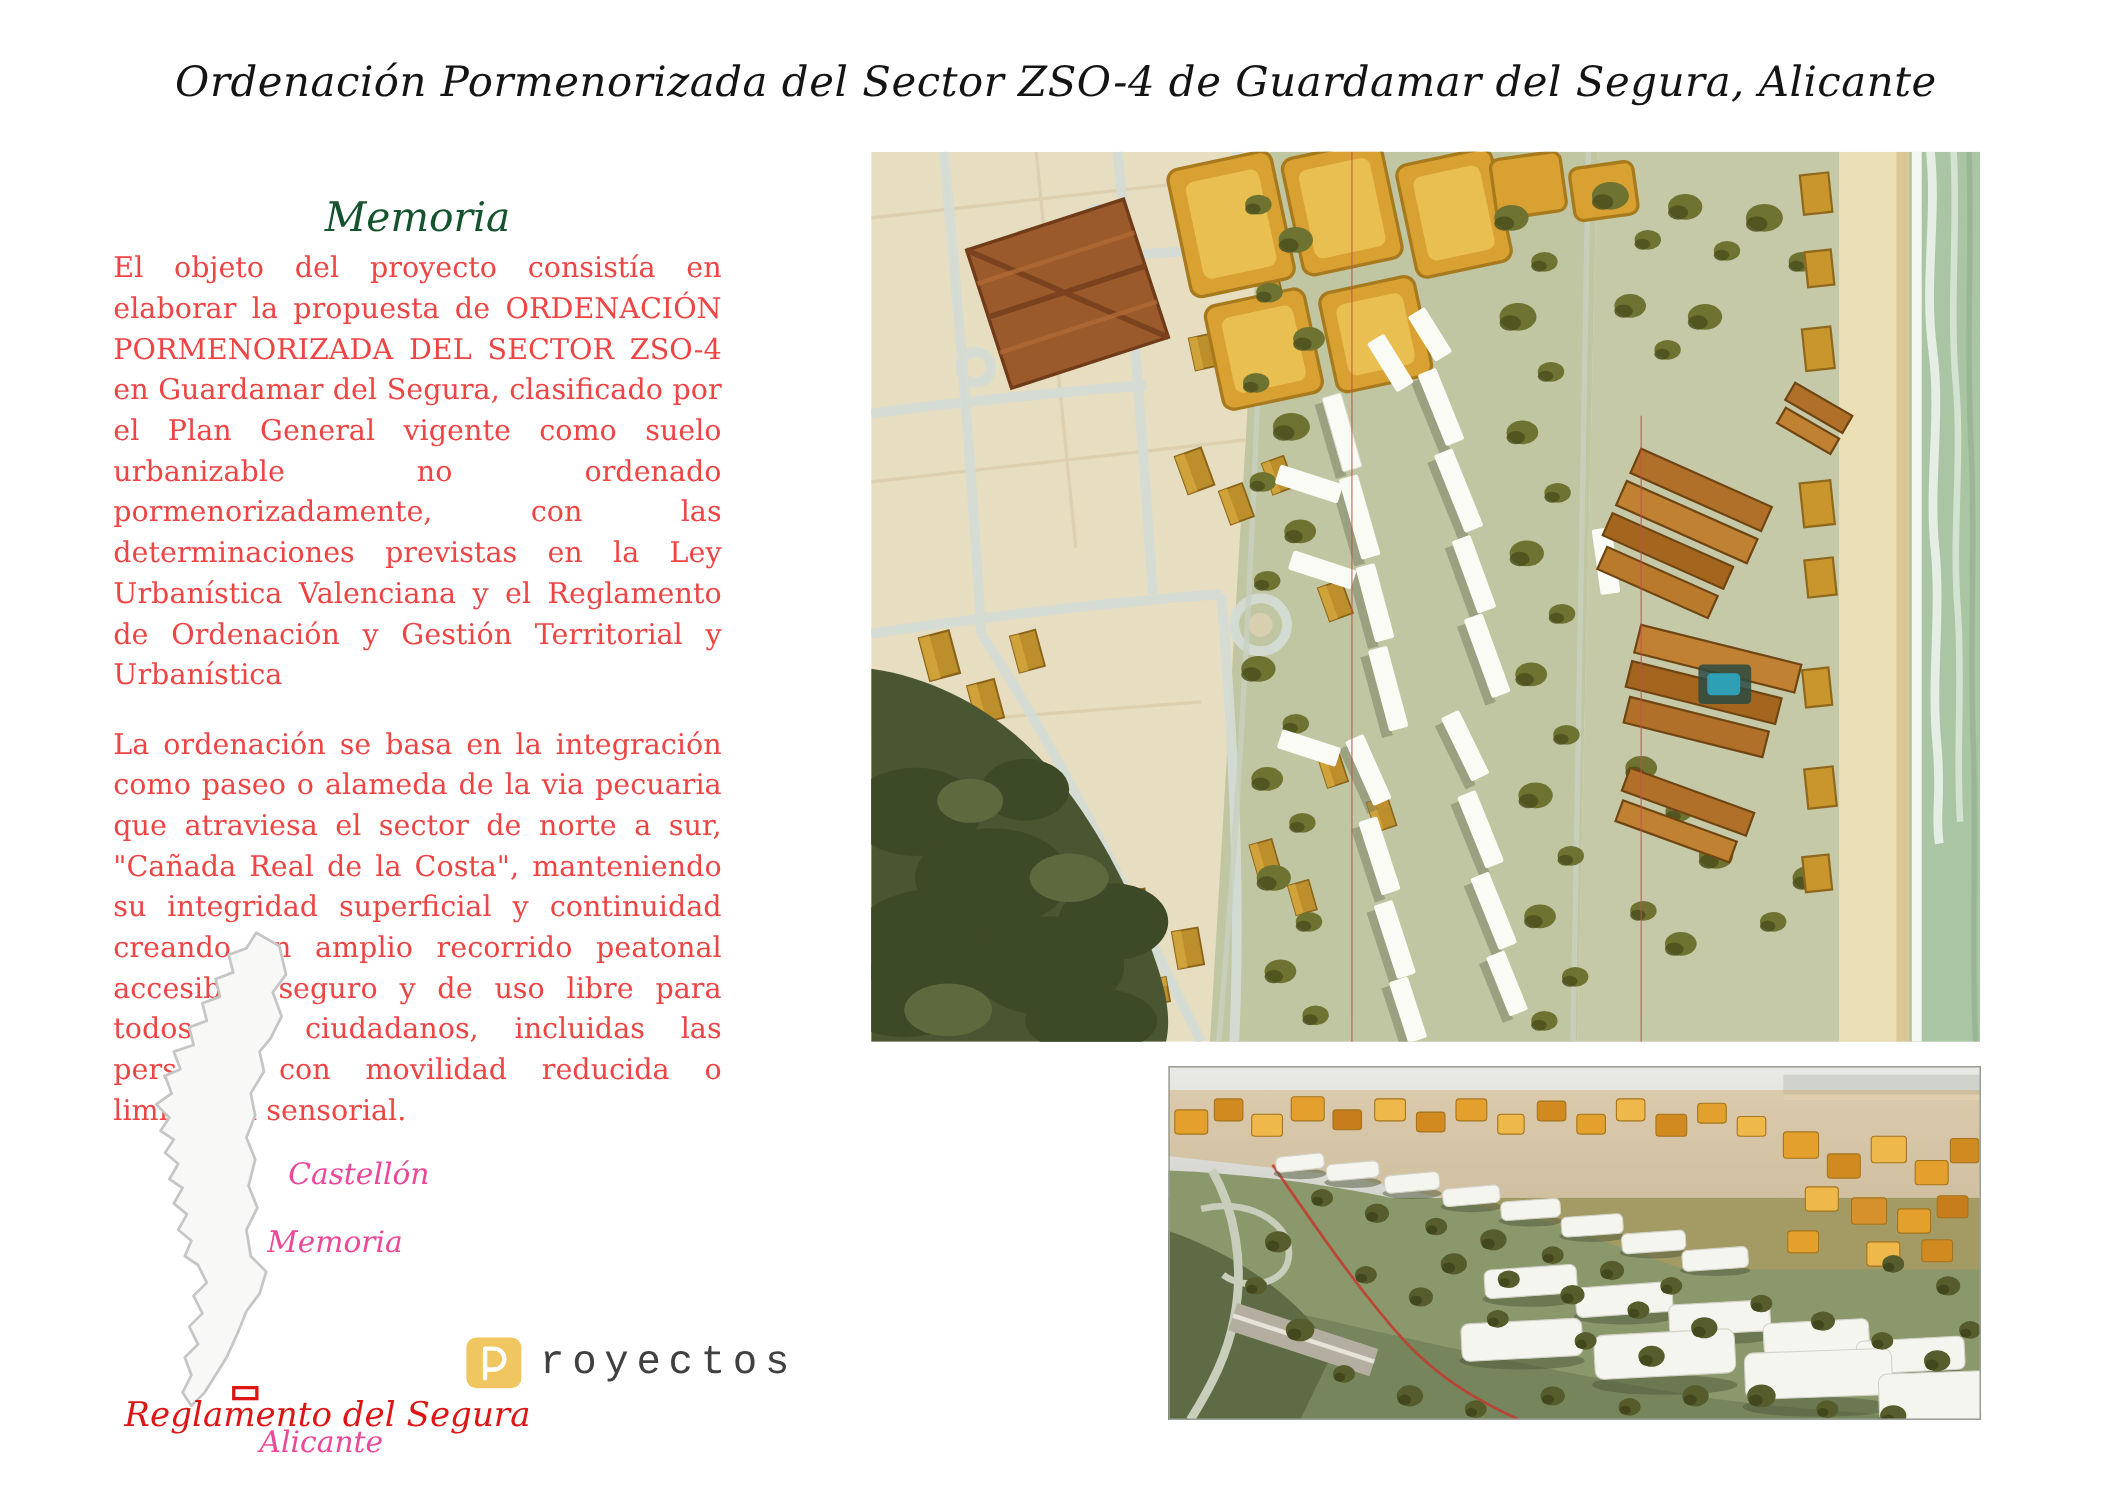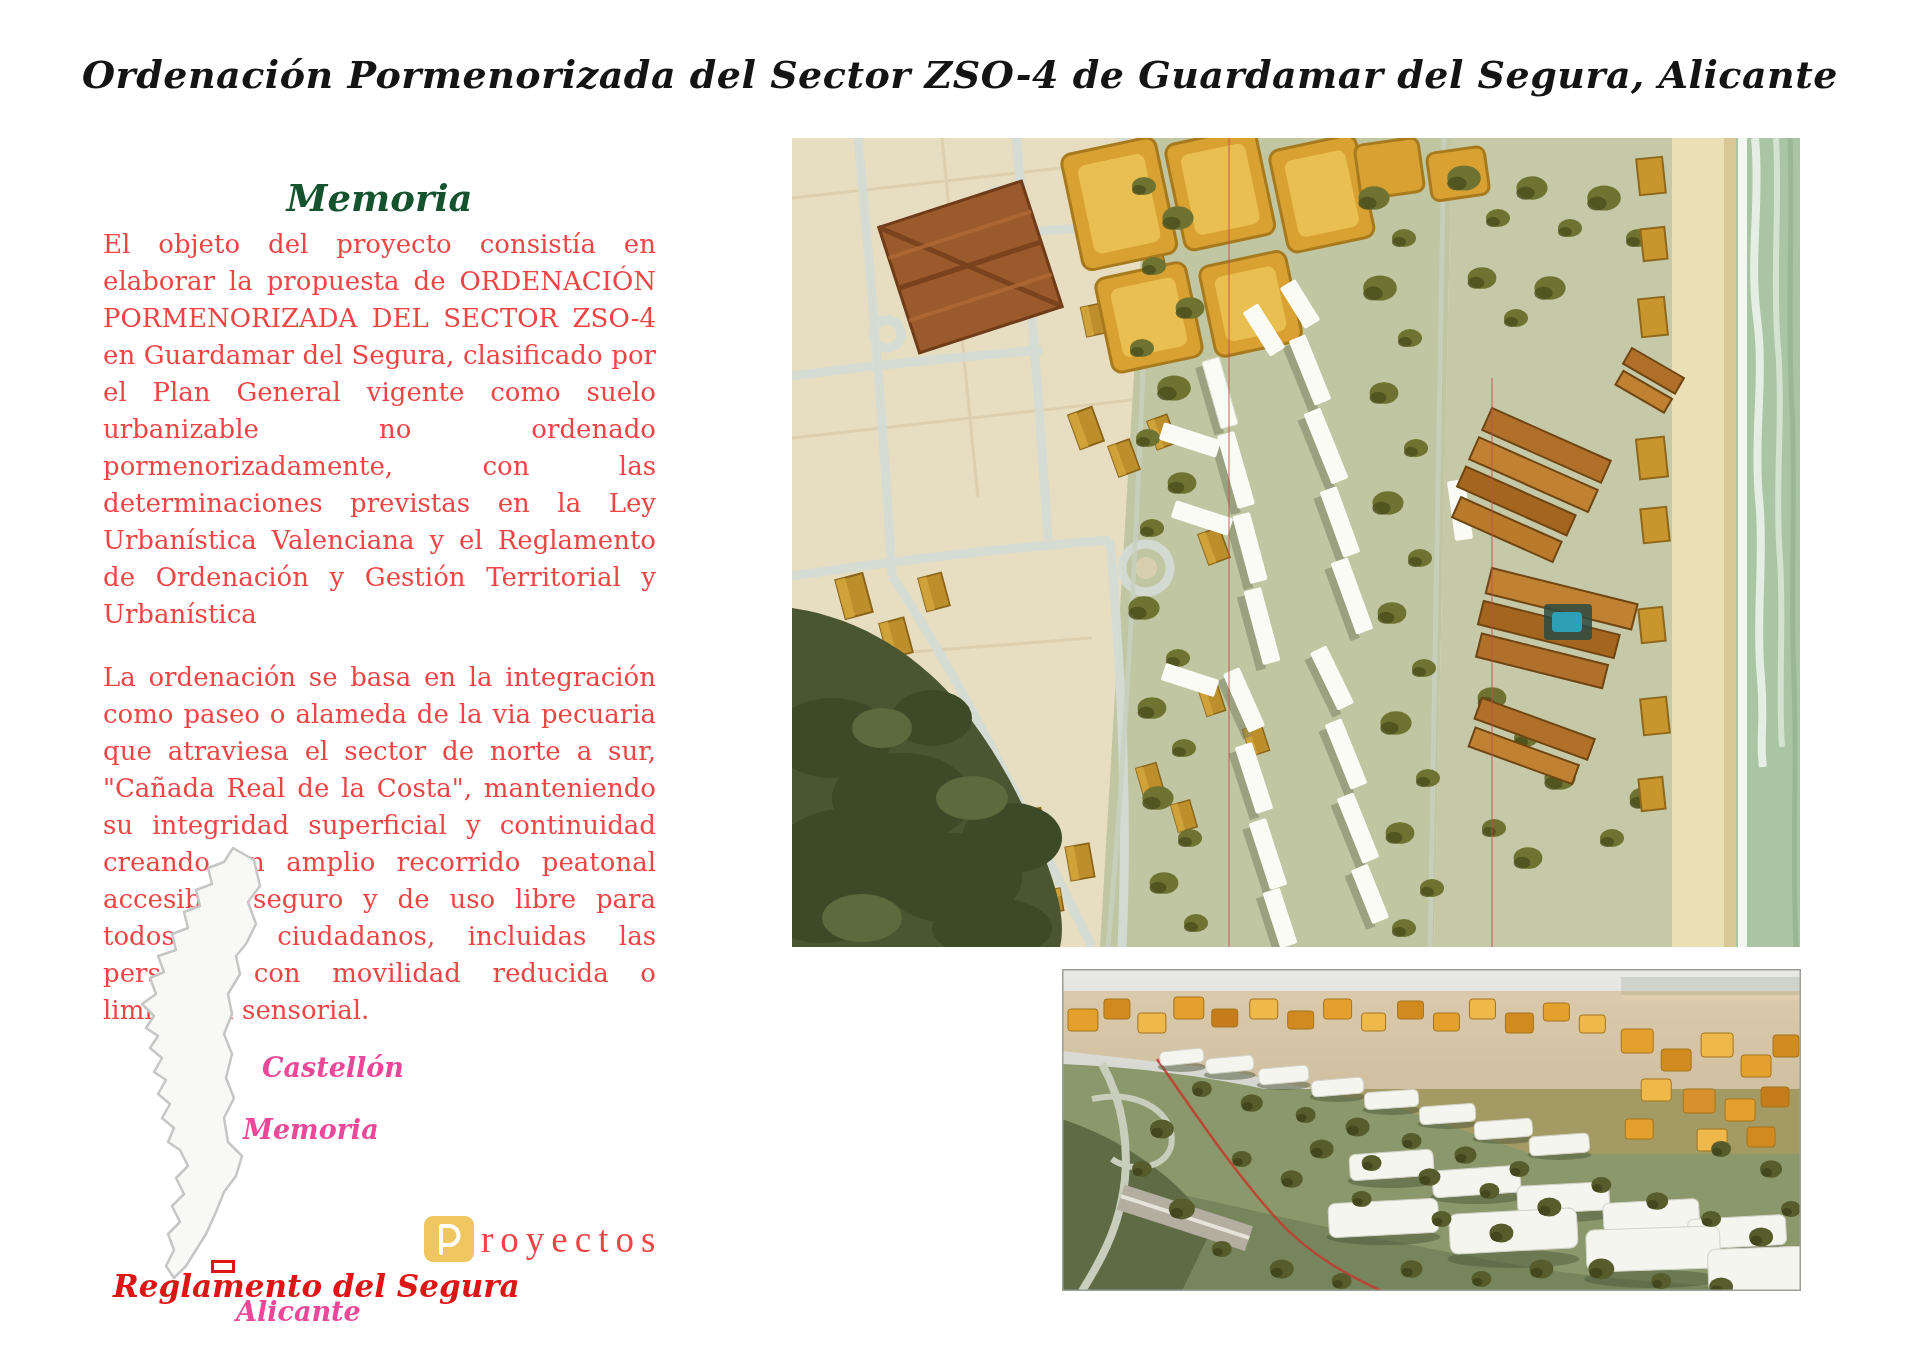--- a/index.html
+++ b/index.html
@@ -1,37 +1,37 @@
 <!DOCTYPE html>
 <html><head>
 <meta charset="utf-8">
 <style>
   html,body{margin:0;padding:0;background:#ffffff;}
   #page{position:relative;width:1920px;height:1358px;background:#ffffff;overflow:hidden;
         font-family:"DejaVu Serif","Liberation Serif",serif;color:#1b1b1b;}
-  .script{font-family:"DejaVu Serif","Liberation Serif",serif;font-style:italic;font-weight:bold;}
+  .script{font-family:"DejaVu Serif","Liberation Serif",serif;font-style:italic;font-weight:normal;}
   .page-title{position:absolute;left:0;top:52px;width:1920px;text-align:center;
         font-size:38px;letter-spacing:.5px;color:#141414;}
   .memoria-heading{position:absolute;left:103px;top:176px;width:553px;text-align:center;
         font-size:37px;color:#14532d;}
   .memo-col{position:absolute;left:103px;top:226px;width:553px;}
   .memo-col p{margin:0 0 26px 0;font-size:26px;line-height:37px;text-align:justify;color:#ef4444;}
   .aerial-wrap{position:absolute;left:792px;top:138px;width:1008px;height:809px;}
   .model-wrap{position:absolute;left:1062px;top:969px;width:739px;height:322px;}
   .map-wrap{position:absolute;left:128px;top:842px;width:210px;height:470px;}
   .map-label{position:absolute;font-size:27px;color:#ec4899;white-space:nowrap;}
   .lbl-castellon{left:262px;top:1052px;}
   .lbl-valencia{left:243px;top:1114px;}
   .lbl-alicante{left:236px;top:1296px;}
   .map-marker{position:absolute;left:211px;top:1260px;width:24px;height:13px;
         border:3px solid #dd1515;background:#ffffff;box-sizing:border-box;}
   .lbl-guardamar{position:absolute;left:113px;top:1268px;font-size:31px;color:#dd1515;white-space:nowrap;}
   .logo{position:absolute;left:423px;top:1215px;height:48px;display:flex;align-items:center;}
-  .logo-rest{font-family:Liberation Serif, serif;font-weight:normal;
-        font-size:37px;color:#ef4444;letter-spacing:7px;margin-left:6px;
+  .logo-rest{font-family:Liberation Mono, monospace;font-weight:normal;
+        font-size:37px;color:#404040;letter-spacing:7px;margin-left:16px;
         font-stretch:expanded;}
 </style>
 </head>
 <body>
 
 <div id="page">
 
   <div class="page-title script">Ordenación Pormenorizada del Sector ZSO-4 de Guardamar del Segura, Alicante</div>
 
   <div class="memoria-heading script">Memoria</div>

